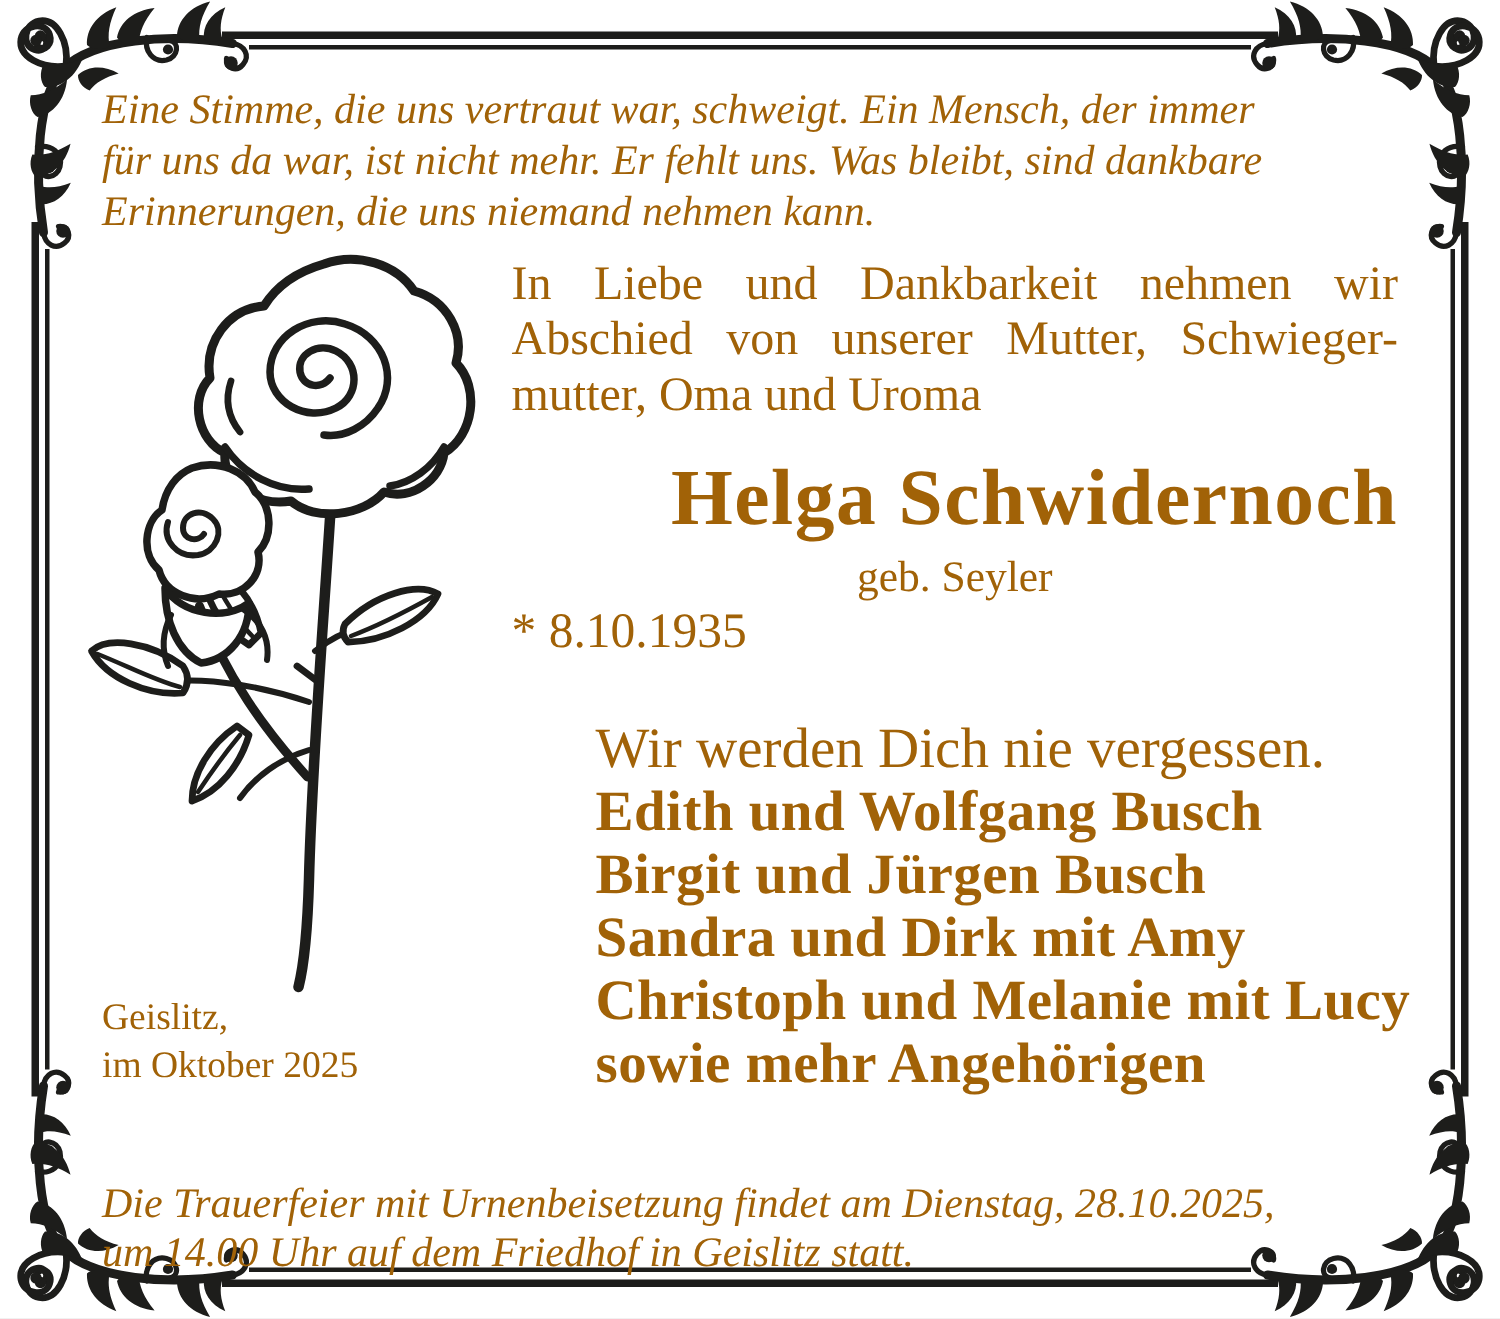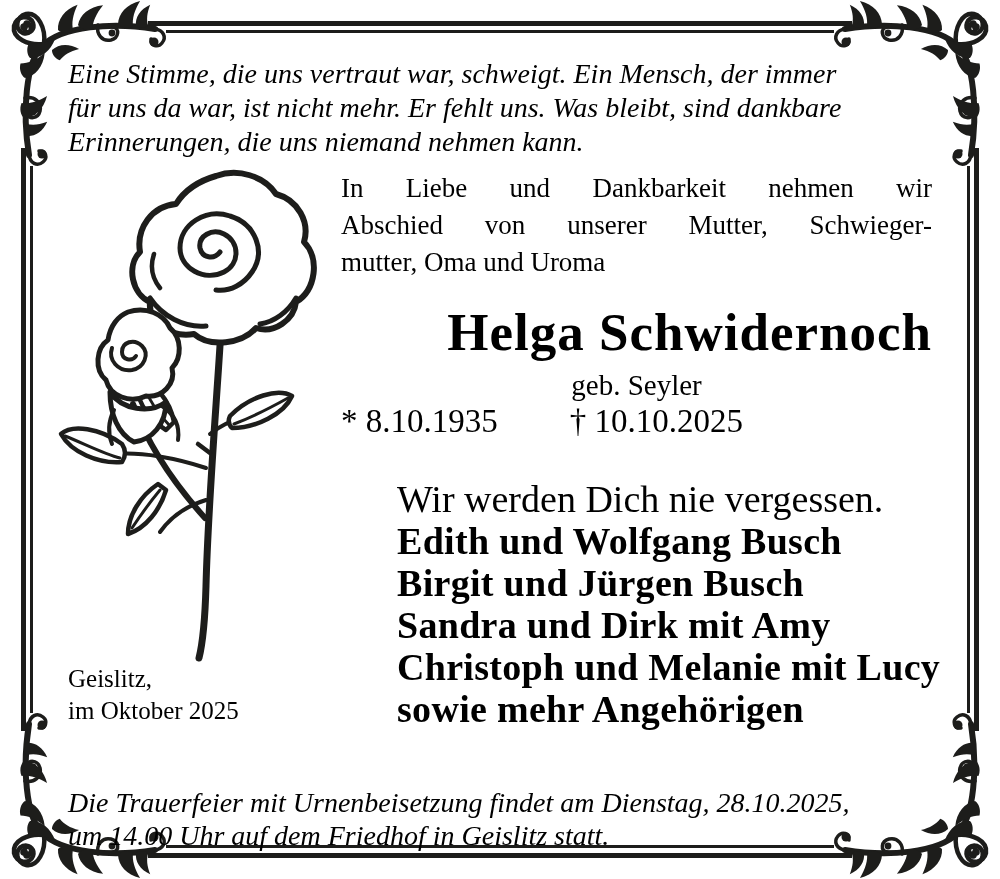--- a/index.html
+++ b/index.html
@@ -2,36 +2,36 @@
 <html><head>
 <meta charset="utf-8">
 <style>
   html,body{margin:0;padding:0;background:#e8e8e8;}
   .page{
     position:relative;
     width:1000px;height:879px;
     background:#ffffff;
     overflow:hidden;
     font-family:"Liberation Serif", serif;
-    color:#000000;
+    color:#a16207;
     margin:0 auto;
   }
   
   .bline{position:absolute;background:#1d1d1b;}
   .corner{position:absolute;width:170px;height:170px;}
   .c-tl{left:0;top:0;}
   .c-tr{right:0;top:0;transform:scaleX(-1);}
   .c-bl{left:0;bottom:0;transform:scaleY(-1);}
   .c-br{right:0;bottom:0;transform:scale(-1,-1);}
   
   .rose{position:absolute;left:58px;top:166px;width:268px;height:498px;}
   
   .tb{position:absolute;line-height:1.2;}
   .quote-top{left:68px;top:57px;width:870px;font-style:italic;font-size:28px;line-height:34px;}
-  .intro{left:341px;top:170px;width:591px;font-size:27px;line-height:37px;}
+  .intro{left:341px;top:170px;width:591px;font-size:32px;line-height:37px;}
   .intro .just{text-align:justify;text-align-last:justify;}
   .name{left:341px;top:301px;width:591px;font-size:53px;font-weight:bold;letter-spacing:1px;text-align:right;white-space:nowrap;}
   .maiden{left:341px;top:368px;width:591px;font-size:29px;text-align:center;}
   .dates{left:341px;top:402px;width:591px;font-size:33px;display:flex;justify-content:flex-start;gap:72px;white-space:nowrap;}
   .condolence{left:397px;top:478px;width:560px;font-size:38px;line-height:42px;}
   .condolence .bold{font-weight:bold;letter-spacing:.3px;}
   .placedate{left:68px;top:663px;font-size:25px;line-height:32px;}
   .funeral{left:68px;top:750px;width:900px;font-style:italic;font-size:28px;line-height:33px;margin-top:36px;}
 </style>
 </head>
@@ -220,21 +220,20 @@
     <div class="just">Abschied von unserer Mutter, Schwieger-</div>
     <div>mutter, Oma und Uroma</div>
   </div>
 
   <div class="tb name">Helga Schwidernoch</div>
 
   <div class="tb maiden">geb. Seyler</div>
 
   <div class="tb dates">
     <span>* 8.10.1935</span>
-    <span>† 10.10.2025</span>
   </div>
 
   <div class="tb condolence">
     <div>Wir werden Dich nie vergessen.</div>
     <div class="bold">Edith und Wolfgang Busch</div>
     <div class="bold">Birgit und Jürgen Busch</div>
     <div class="bold">Sandra und Dirk mit Amy</div>
     <div class="bold">Christoph und Melanie mit Lucy</div>
     <div class="bold">sowie mehr Angehörigen</div>
   </div>

